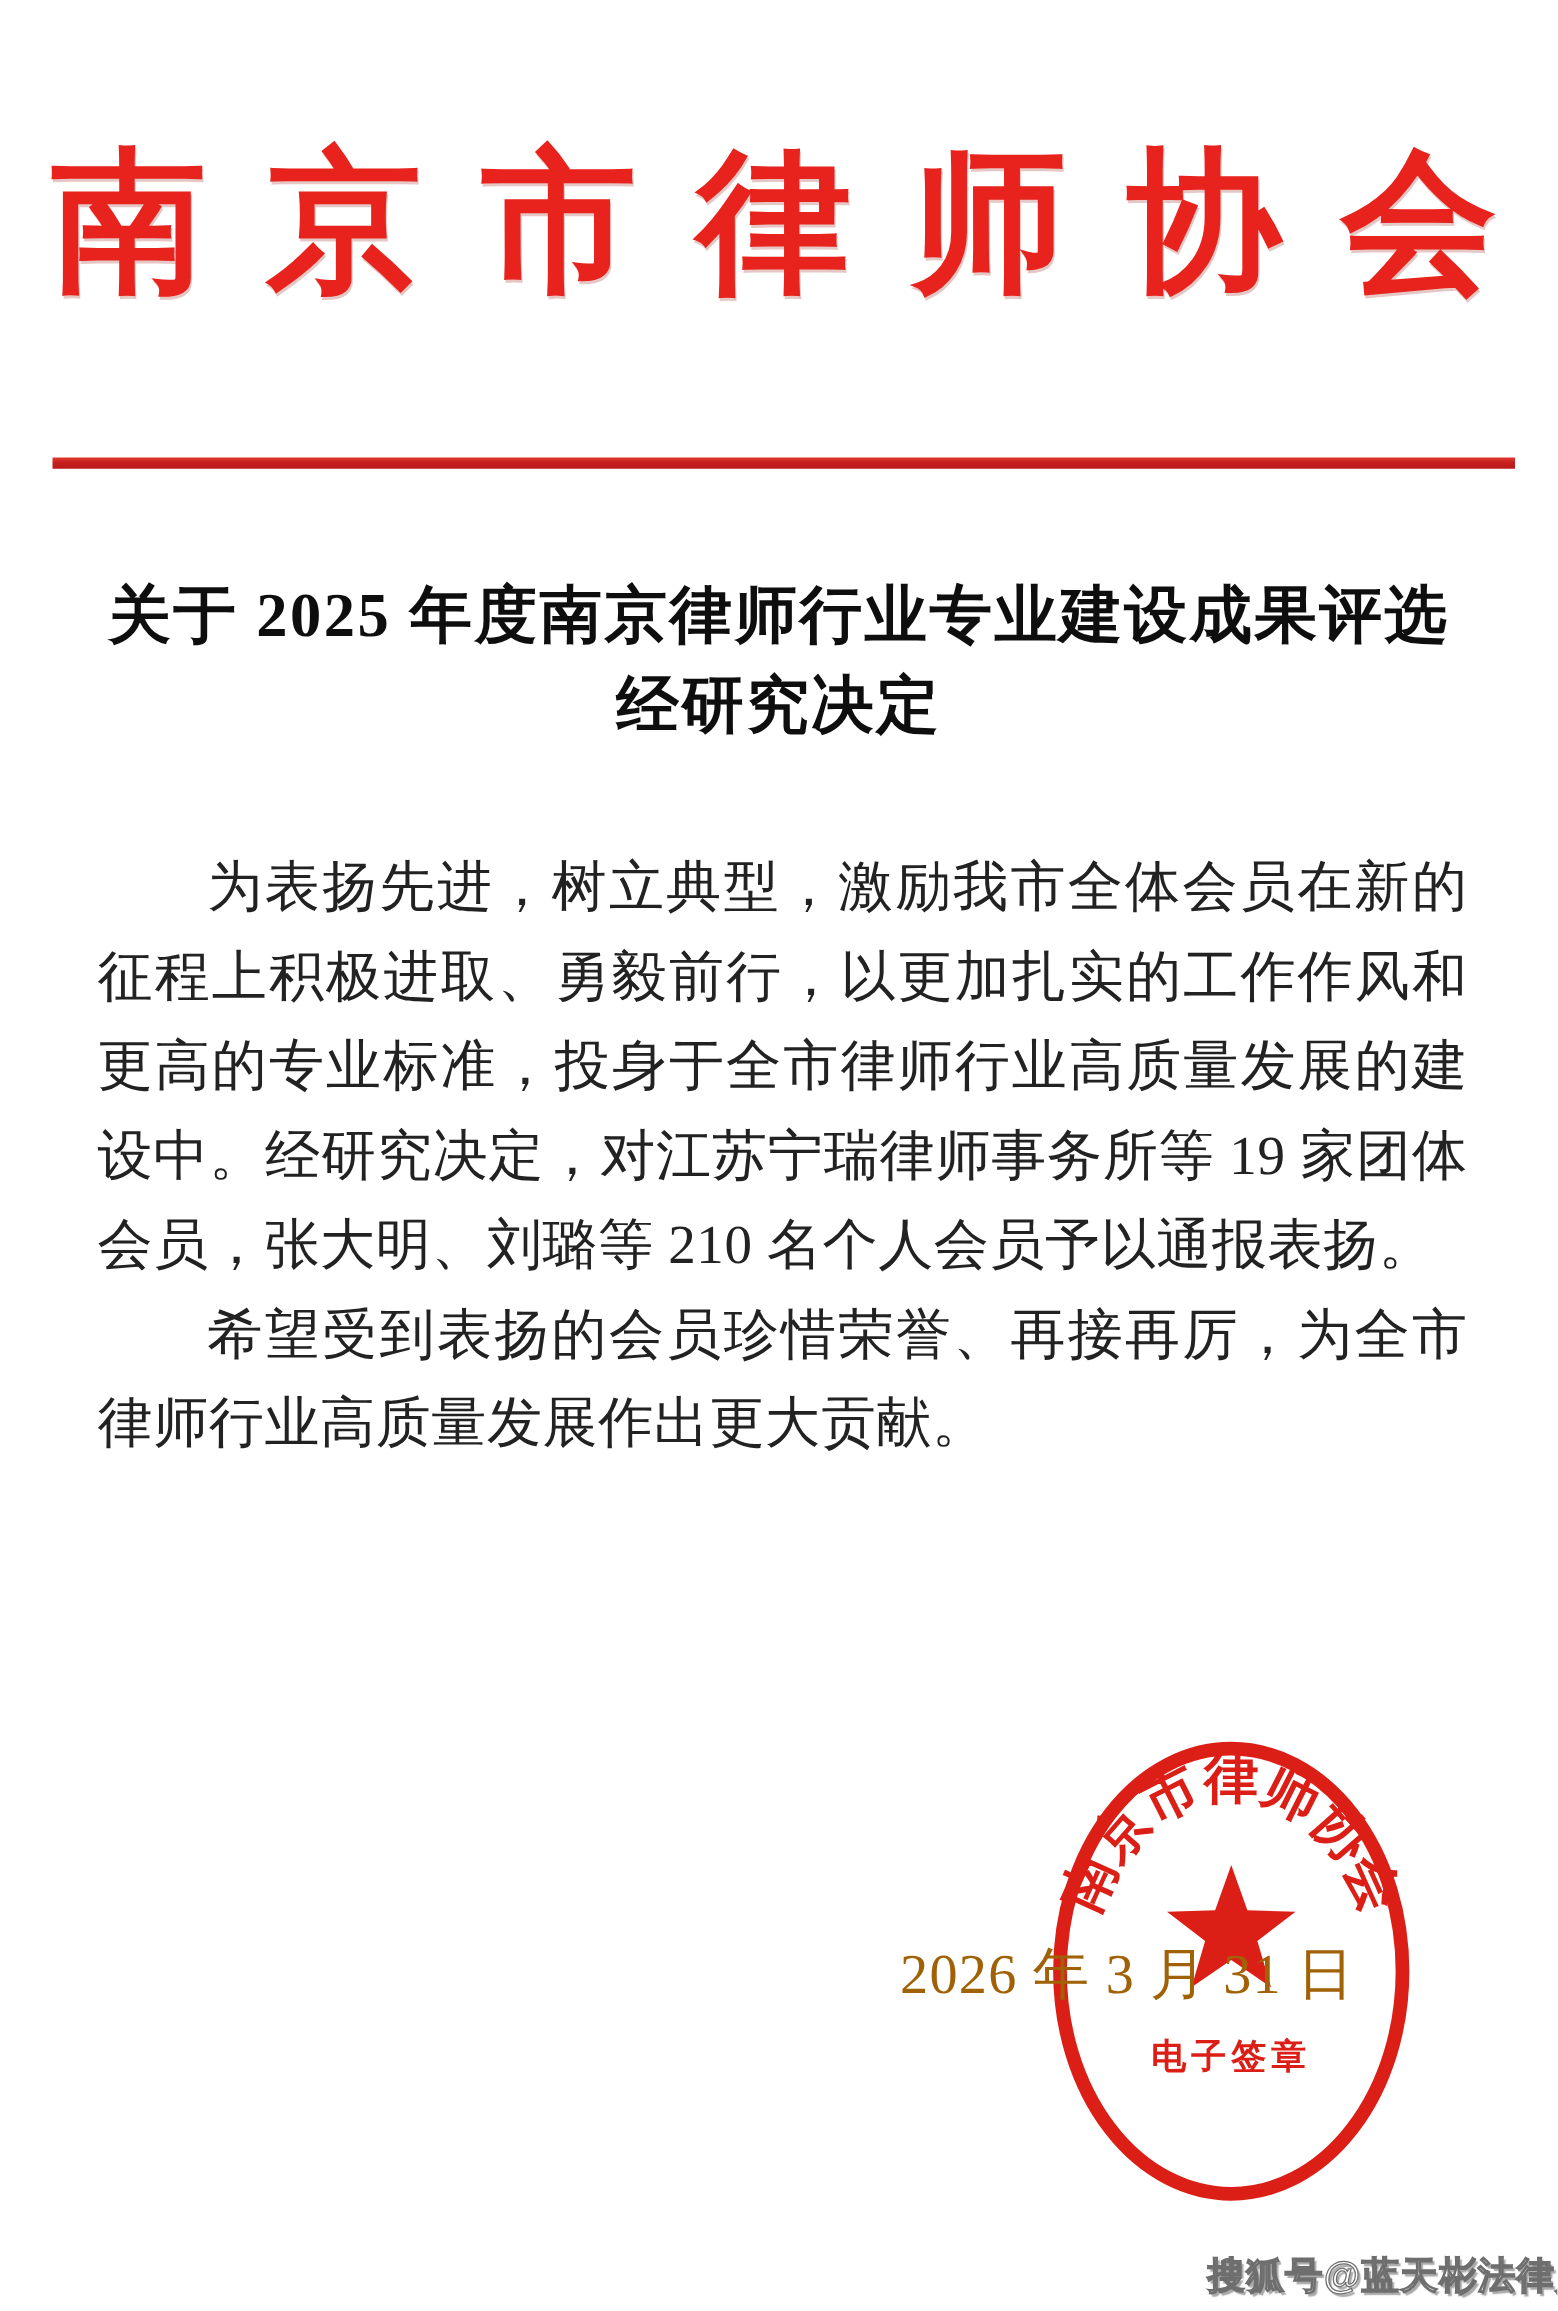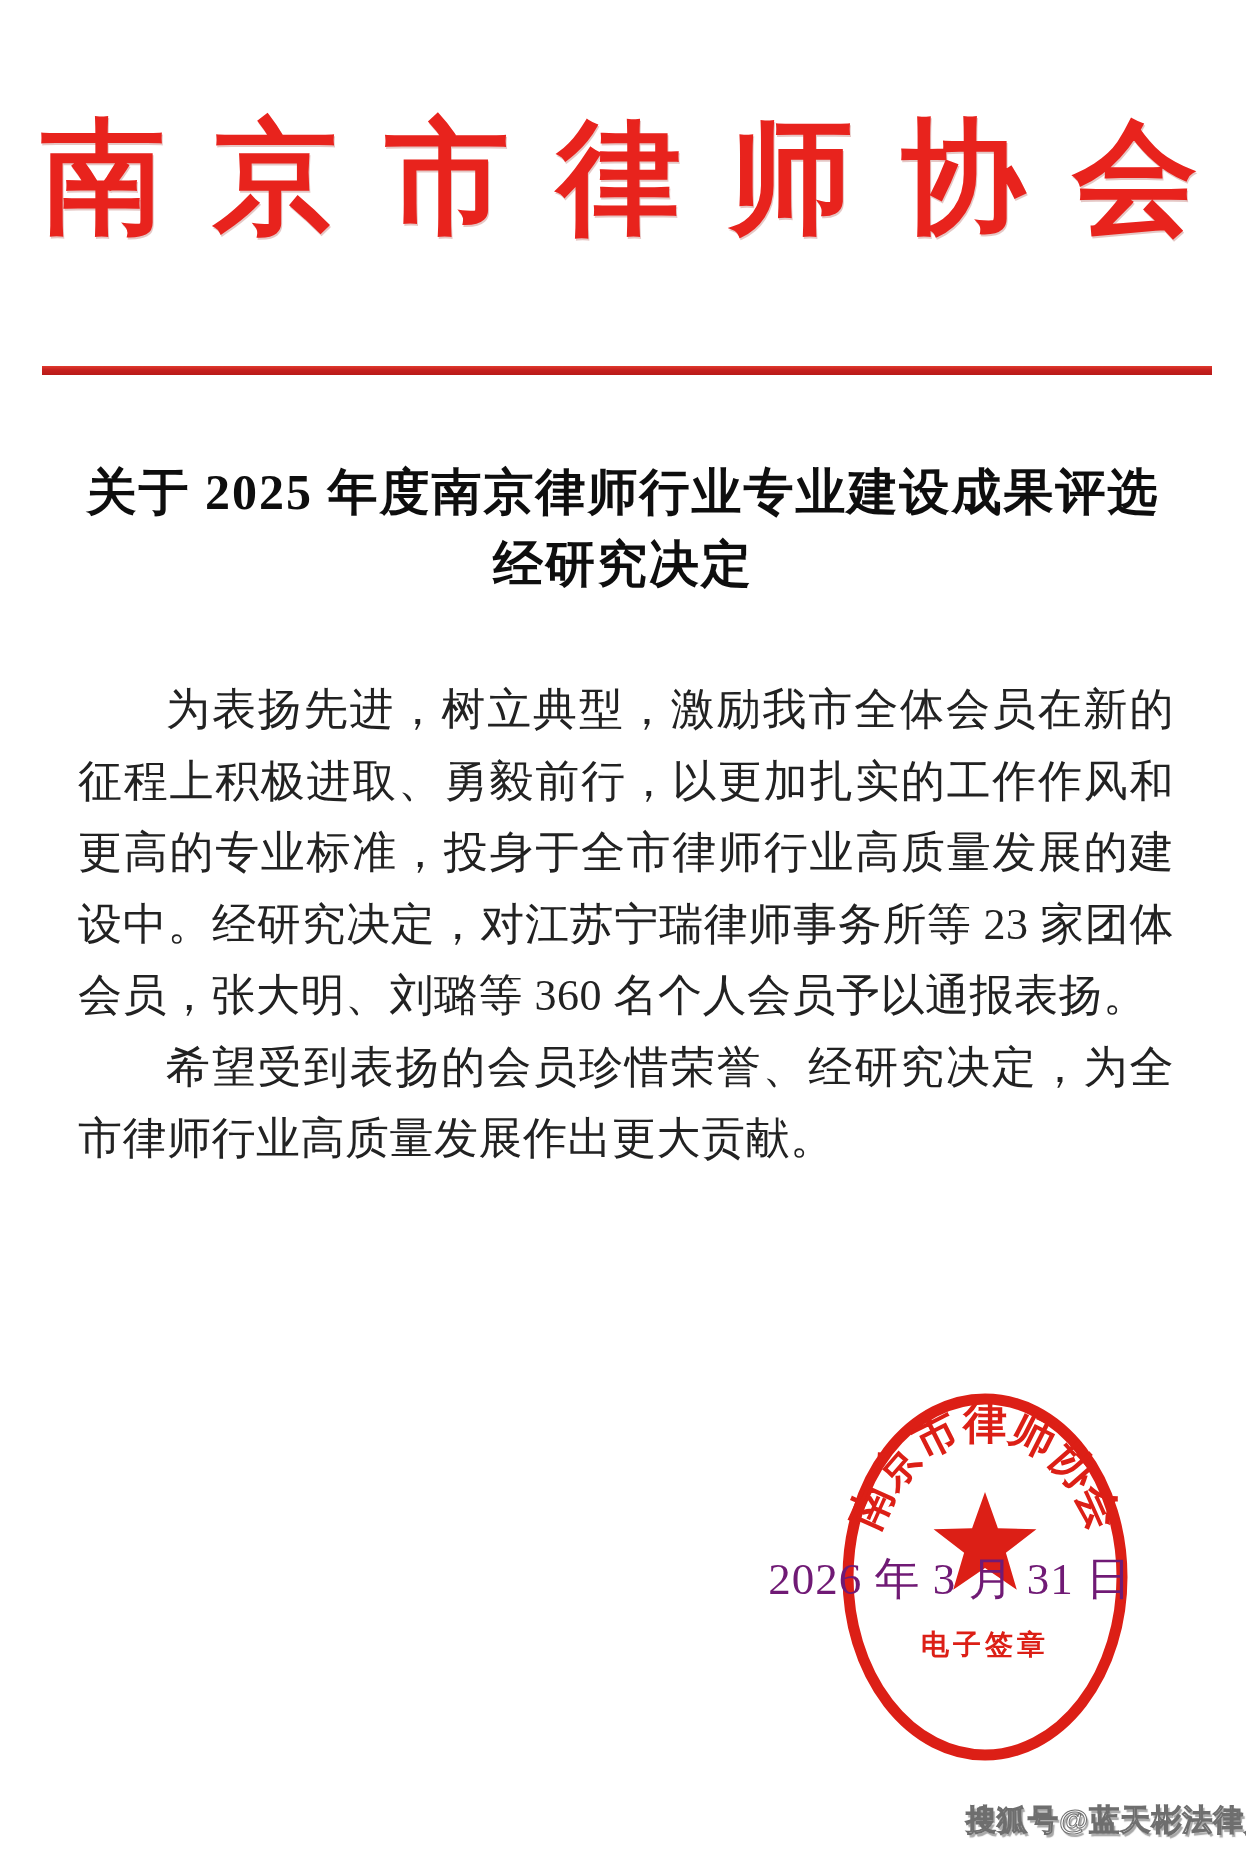--- a/index.html
+++ b/index.html
@@ -64,23 +64,23 @@
   .seal{
     position:absolute;
     left:833px;top:1388px;
     width:304px;height:378px;
     z-index:1;
   }
   .date-line{
     position:absolute;
     left:720px;top:1549px;
     width:460px;
-    text-align:center;
+    text-align:left;
     font-size:45px;
-    color:#701a75;
+    color:#a16207;
     letter-spacing:1px;
     white-space:nowrap;
     z-index:2;
   }
   .watermark{
     position:absolute;
     left:966px;top:1800px;
     font-family:"Liberation Sans","DejaVu Sans",sans-serif;
     font-size:30px;
     font-weight:bold;
@@ -100,22 +100,22 @@
   <div class="org-title">南京市律师协会</div>
 
   <div class="red-rule"></div>
 
   <div class="doc-title">
     <div>关于 2025 年度南京律师行业专业建设成果评选</div>
     <div>经研究决定</div>
   </div>
 
   <div class="body-text">
-    <p>为表扬先进，树立典型，激励我市全体会员在新的征程上积极进取、勇毅前行，以更加扎实的工作作风和更高的专业标准，投身于全市律师行业高质量发展的建设中。经研究决定，对江苏宁瑞律师事务所等 23 家团体会员，张大明、刘璐等 360 名个人会员予以通报表扬。</p>
-    <p>希望受到表扬的会员珍惜荣誉、经研究决定，为全市律师行业高质量发展作出更大贡献。</p>
+    <p>为表扬先进，树立典型，激励我市全体会员在新的征程上积极进取、勇毅前行，以更加扎实的工作作风和更高的专业标准，投身于全市律师行业高质量发展的建设中。经研究决定，对江苏宁瑞律师事务所等 19 家团体会员，张大明、刘璐等 210 名个人会员予以通报表扬。</p>
+    <p>希望受到表扬的会员珍惜荣誉、再接再厉，为全市律师行业高质量发展作出更大贡献。</p>
   </div>
 
   <svg class="seal" viewBox="0 0 304 378" xmlns="http://www.w3.org/2000/svg">
     <ellipse cx="152" cy="189" rx="137" ry="178" fill="none" stroke="#dc1f16" stroke-width="11"></ellipse>
     <path id="sealArc" d="M 36,200 A 116,150 0 0 1 268,200" fill="none"></path>
     <text font-family="Liberation Sans, DejaVu Sans, sans-serif" font-size="44" font-weight="bold" fill="#dc1f16">
       <textPath href="#sealArc" startOffset="50%" text-anchor="middle" textLength="308">南京市律师协会</textPath>
     </text>
     <polygon fill="#dc1f16" points="152,104 164.9,140.2 203.4,141.3 172.9,164.8 183.8,201.7 152,180 120.2,201.7 131.1,164.8 100.6,141.3 139.1,140.2"></polygon>
     <text x="152" y="266" text-anchor="middle" font-family="Liberation Sans, DejaVu Sans, sans-serif" font-size="28" font-weight="bold" letter-spacing="4" fill="#dc1f16">电子签章</text>

